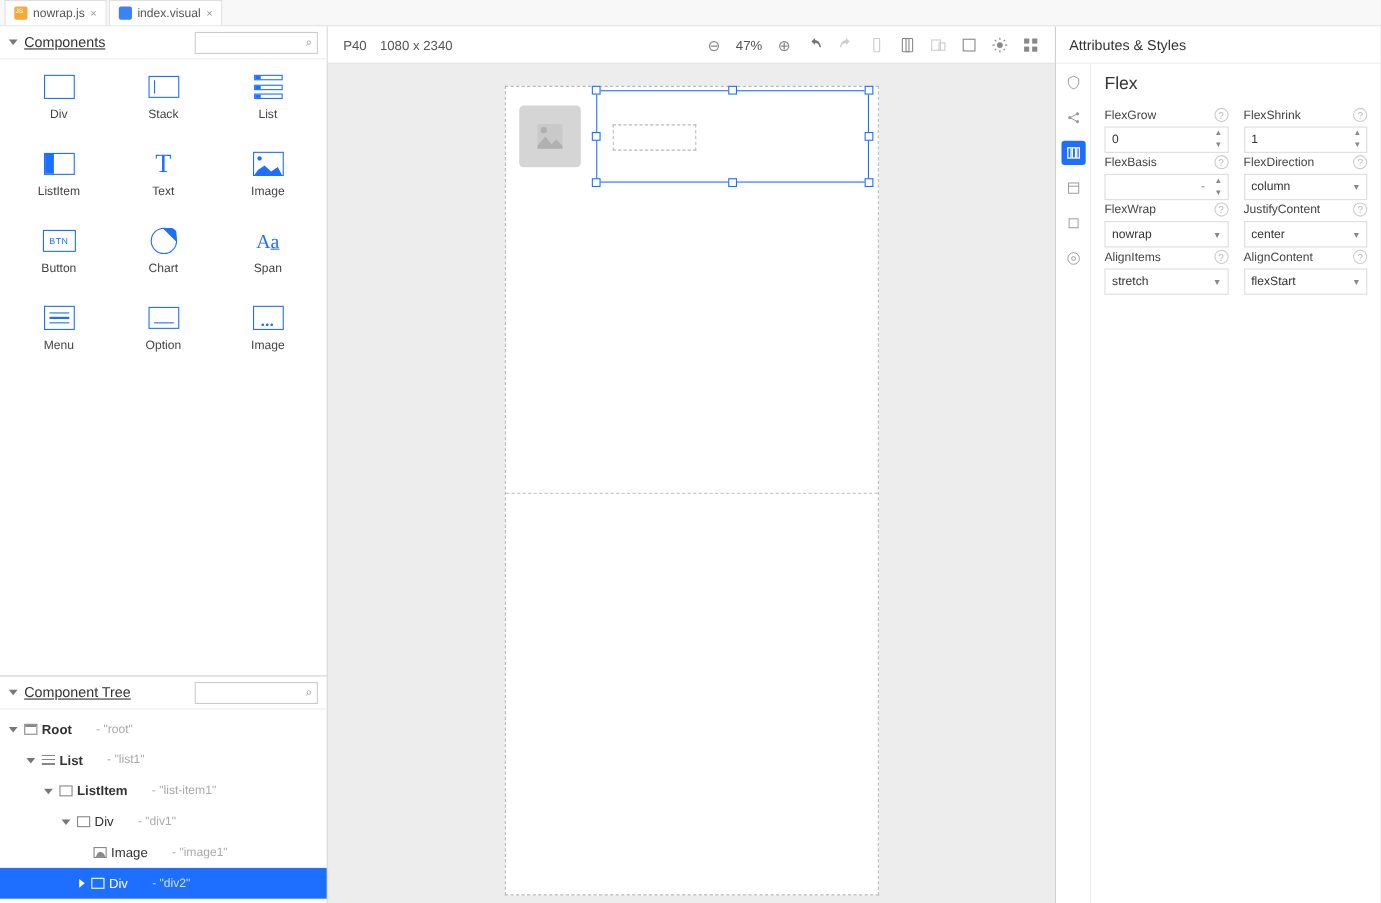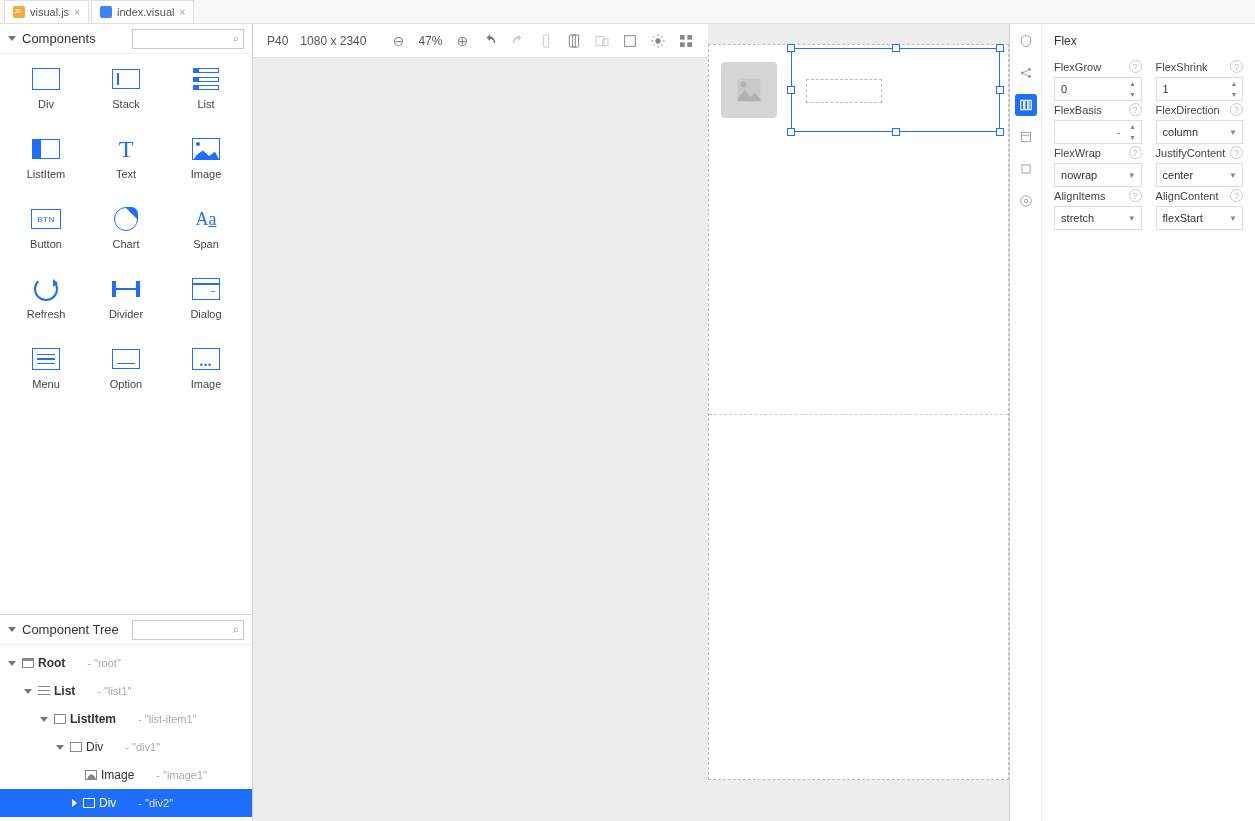--- a/index.html
+++ b/index.html
@@ -12,21 +12,21 @@
 .tab-icon { width: 12px; height: 12px; display: inline-block; }
 .tab-icon.js { background: #f7a83a; border-radius: 2px; position: relative; }
 .tab-icon.js::after { content: "JS"; font-size: 6px; color: #fff; position: absolute; left: 1px; top: 2px; }
 .tab-icon.visual { background: #3b82f6; border-radius: 2px; }
 
 .main { display: flex; height: 797px; }
 
 
 .left-panel { width: 298px; background: #fff; border-right: 1px solid #d0d0d0; display: flex; flex-direction: column; }
 .panel-header { height: 30px; display: flex; align-items: center; padding: 0 8px; gap: 6px; border-bottom: 1px solid #eee; }
-.panel-title { flex: 1; font-size: 13px; color: #333; }
+.panel-title { flex: 1; font-size: 13px; color: #333; text-decoration: underline; }
 .search-box { width: 112px; height: 20px; border: 1px solid #ccc; display: flex; align-items: center; justify-content: flex-end; padding-right: 4px; }
 .caret { width: 0; height: 0; border-left: 4px solid transparent; border-right: 4px solid transparent; border-top: 5px solid #777; }
 .caret.right { border-top: 4px solid transparent; border-bottom: 4px solid transparent; border-left: 5px solid #777; border-right: none; }
 .search-icon-sm { color: #999; font-size: 11px; }
 
 .components-grid { flex: 1; overflow-y: auto; padding: 14px 6px; position: relative; }
 .components-grid::-webkit-scrollbar { width: 8px; }
 .components-grid::-webkit-scrollbar-thumb { background: #d0d0d0; }
 .comp-row { display: flex; justify-content: space-around; margin-bottom: 28px; }
 .comp-item { width: 80px; display: flex; flex-direction: column; align-items: center; gap: 8px; }
@@ -88,21 +88,21 @@
 .tree-ic.img { position:relative; }
 .tree-ic.img::after{content:""; position:absolute; left:1px; bottom:0; right:0; height:5px; background:#888; clip-path:polygon(20% 30%,50% 0,80% 40%,100% 100%,0 100%);}
 .tree-row.selected .tree-ic { border-color:#fff; }
 .tree-id { color:#aaa; margin-left:18px; font-size:11px; }
 .tree-row.selected .tree-id { color:#cde0ff; }
 .tree-name { font-size:12px; }
 .tree-row .tree-name { font-weight:400; }
 .tree-row b { font-weight:700; }
 
 
-.center { flex:1; display:flex; flex-direction:row; background:#ededed; }
+.center { flex:1; display:flex; flex-direction:column; background:#ededed; }
 .canvas-toolbar { height:34px; background:#fff; border-bottom:1px solid #e0e0e0; display:flex; align-items:center; padding:0 14px; gap:12px; font-size:12px; color:#555; }
 .canvas-toolbar .spacer { flex:1; }
 .tb-ic { width:16px; height:16px; display:inline-flex; align-items:center; justify-content:center; color:#888; font-size:14px; }
 .tb-ic.disabled { color:#ccc; }
 .tb-ic svg { width:16px; height:16px; }
 
 .canvas-area { flex:1; display:flex; align-items:flex-start; justify-content:center; padding-top:20px; overflow:hidden; }
 .device-frame { width:340px; height:736px; border:1px dashed #bbb; background:#fff; position:relative; }
 .list-area { position:absolute; left:0; right:0; top:0; height:370px; border-bottom:1px dashed #ccc; }
 .list-item-box { position:absolute; left:8px; right:8px; top:8px; height:74px; display:flex; align-items:center; }
@@ -117,38 +117,38 @@
 
 
 .right-panel { width:296px; background:#fff; border-left:1px solid #d0d0d0; display:flex; flex-direction:column; }
 .right-header { height:34px; display:flex; align-items:center; padding:0 12px; font-size:13px; border-bottom:1px solid #eee; }
 .right-body { flex:1; display:flex; }
 .right-tabs { width:32px; border-right:1px solid #eee; display:flex; flex-direction:column; align-items:center; padding-top:6px; gap:10px; }
 .rtab { width:22px; height:22px; display:flex; align-items:center; justify-content:center; color:#999; border-radius:3px; }
 .rtab.active { background:#1e6fff; color:#fff; }
 .rtab svg { width:14px; height:14px; }
 .right-content { flex:1; padding:10px 12px; }
-.section-title { font-size:12px; font-weight:400; margin-bottom:12px; color:#333; }
+.section-title { font-size:16px; font-weight:400; margin-bottom:12px; color:#333; }
 .prop-grid { display:grid; grid-template-columns: 1fr 1fr; gap:2px 14px; }
 .prop { display:flex; flex-direction:column; gap:4px; }
 .prop-label { display:flex; align-items:center; justify-content:space-between; font-size:11px; color:#444; }
 .help-ic { width:13px; height:13px; border:1px solid #ccc; border-radius:50%; font-size:9px; color:#bbb; display:flex; align-items:center; justify-content:center; }
 .prop-input { height:24px; border:1px solid #ddd; display:flex; align-items:center; padding:0 6px; font-size:11px; color:#333; position:relative; }
 .prop-input .stepper { position:absolute; right:0; top:0; bottom:0; width:16px; display:flex; flex-direction:column; }
 .stepper span { flex:1; display:flex; align-items:center; justify-content:center; font-size:7px; color:#888; }
 .prop-input .dd { position:absolute; right:5px; font-size:8px; color:#888; }
 .prop-input .unit { position:absolute; right:20px; color:#888; }
 </style>
 </head>
 <body>
 
 <div class="tab-bar">
   <div class="tab">
     <span class="tab-icon js"></span>
-    <span>visual.js</span>
+    <span>nowrap.js</span>
     <span class="tab-close">×</span>
   </div>
   <div class="tab active">
     <span class="tab-icon visual"></span>
     <span>index.visual</span>
     <span class="tab-close">×</span>
   </div>
 </div>
 
 <div class="main">
@@ -218,40 +218,20 @@
             <div class="comp-icon">
               <div class="ic-chart"></div>
             </div>
             <div class="comp-label">Chart</div>
           </div>
           <div class="comp-item">
             <div class="comp-icon">
               <div class="ic-span"></div>
             </div>
             <div class="comp-label">Span</div>
-          </div>
-        </div>
-        <div class="comp-row">
-          <div class="comp-item">
-            <div class="comp-icon">
-              <div class="ic-refresh"></div>
-            </div>
-            <div class="comp-label">Refresh</div>
-          </div>
-          <div class="comp-item">
-            <div class="comp-icon">
-              <div class="ic-divider"></div>
-            </div>
-            <div class="comp-label">Divider</div>
-          </div>
-          <div class="comp-item">
-            <div class="comp-icon">
-              <div class="ic-dialog"></div>
-            </div>
-            <div class="comp-label">Dialog</div>
           </div>
         </div>
         <div class="comp-row">
           <div class="comp-item">
             <div class="comp-icon">
               <div class="ic-menu">
                 <span></span>
                 <span></span>
                 <span></span>
               </div>
@@ -409,20 +389,21 @@
               <span class="handle h-bm"></span>
               <span class="handle h-br"></span>
             </div>
           </div>
         </div>
       </div>
     </div>
   </div>
 
   <div class="right-panel">
+    <div class="right-header">Attributes &amp; Styles</div>
     <div class="right-body">
       <div class="right-tabs">
         <div class="rtab">
             <svg viewBox="0 0 24 24" fill="none" stroke="currentColor" stroke-width="1.5">
               <path d="M12 2l8 4v6c0 5-3 8-8 10-5-2-8-5-8-10V6z"></path>
             </svg>
           </div>
         <div class="rtab">
             <svg viewBox="0 0 24 24" fill="currentColor">
               <circle cx="6" cy="12" r="2.5"></circle>

